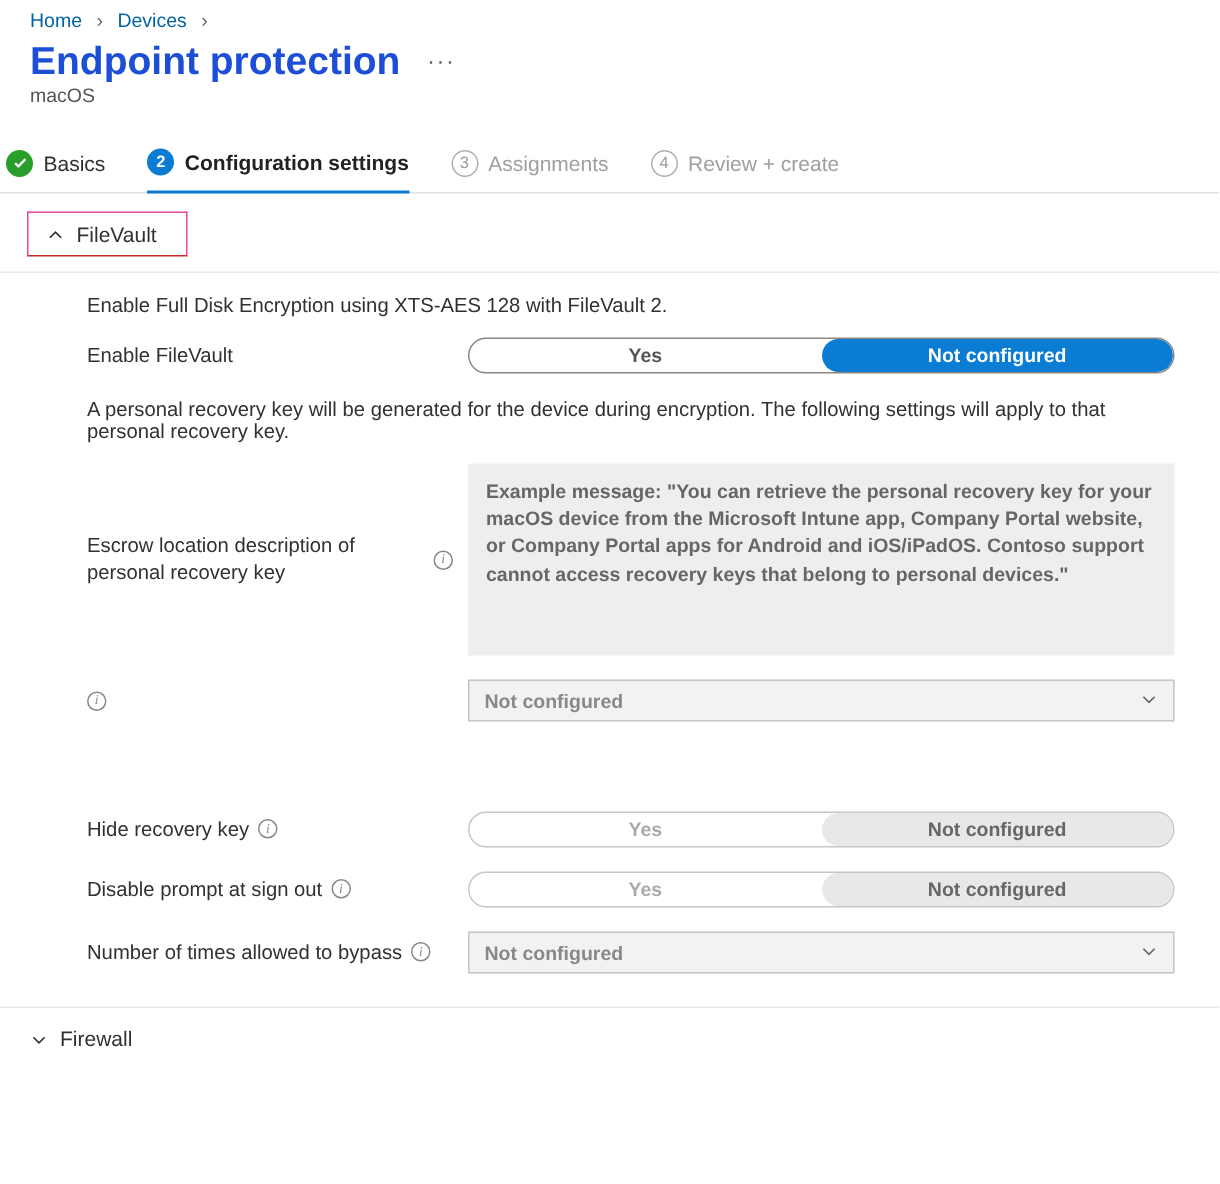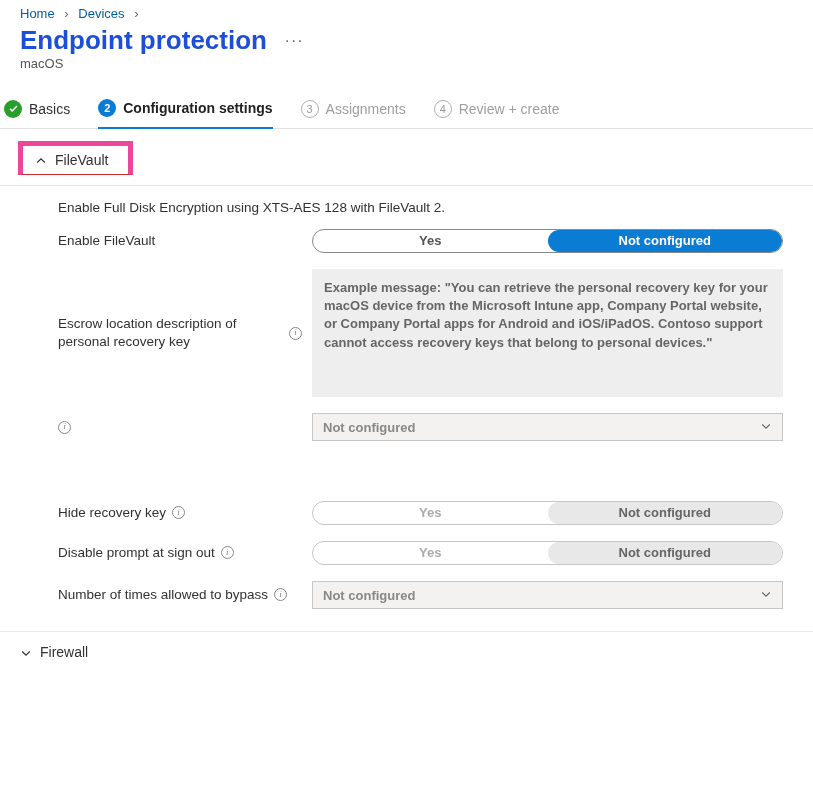--- a/index.html
+++ b/index.html
@@ -29,21 +29,21 @@
   .wizard .step.done { color:#323130; }
   .wizard .step.active { color:#222; font-weight:600; border-bottom:2px solid #0a7cd4; margin-bottom:-1px; }
   .badge { width:18px; height:18px; border-radius:50%; display:flex; align-items:center; justify-content:center; font-size:11px; }
   .badge.check { background:#2a9e2a; color:#fff; }
   .badge.check svg { width:11px; height:11px; }
   .badge.num-active { background:#0a7cd4; color:#fff; font-weight:600; }
   .badge.num-pending { border:1px solid #b0afae; color:#9a9a99; width:18px; height:18px; font-size:11px;}
   
   
   .section-header { display:flex; align-items:center; gap:8px; padding:12px 20px; border-bottom:1px solid #e8e8e8; font-size:14px; cursor:pointer; }
-  .section-header.highlight { display:inline-flex; border:5px solid #ec4899; margin:12px 0 0 18px; padding:6px 20px 6px 12px; border-bottom:1px solid #cc2b2b; }
+  .section-header.highlight { display:inline-flex; border:1px solid #ec4899; margin:12px 0 0 18px; padding:6px 20px 6px 12px; border-bottom:1px solid #cc2b2b; }
   .highlight-wrapper { border-bottom:1px solid #e8e8e8; padding-bottom:10px; }
   .chev { width:12px; height:12px; display:inline-block; }
   .chev svg { width:12px; height:12px; stroke:#323130; stroke-width:1.5; fill:none; }
 
   
   .content { padding: 14px 30px 6px 58px; }
   .desc { color:#323130; margin-bottom:14px; font-size:13.5px; }
 
   .row { display:flex; align-items:center; margin-bottom:16px; }
   .row .label { flex: 0 0 254px; padding-right:10px; color:#323130; display:flex; align-items:center; gap:6px; font-size:13.5px; line-height:1.3; }
@@ -128,20 +128,21 @@
       <span>Enable FileVault</span>
     </div>
     <div class="control">
       <div class="pill">
         <div class="unsel">Yes</div>
         <div class="sel-blue">Not configured</div>
       </div>
     </div>
   </div>
 
+  <p class="desc">A personal recovery key will be generated for the device during encryption. The following settings will apply to that personal recovery key.</p>
 
   <div class="row">
     <div class="label">
       <span>Escrow location description of personal recovery key</span>
       <span class="info-icon">i</span>
     </div>
     <div class="control">
       <div class="txtbox">Example message: "You can retrieve the personal recovery key for your macOS device from the Microsoft Intune app, Company Portal website, or Company Portal apps for Android and iOS/iPadOS. Contoso support cannot access recovery keys that belong to personal devices."</div>
     </div>
   </div>

